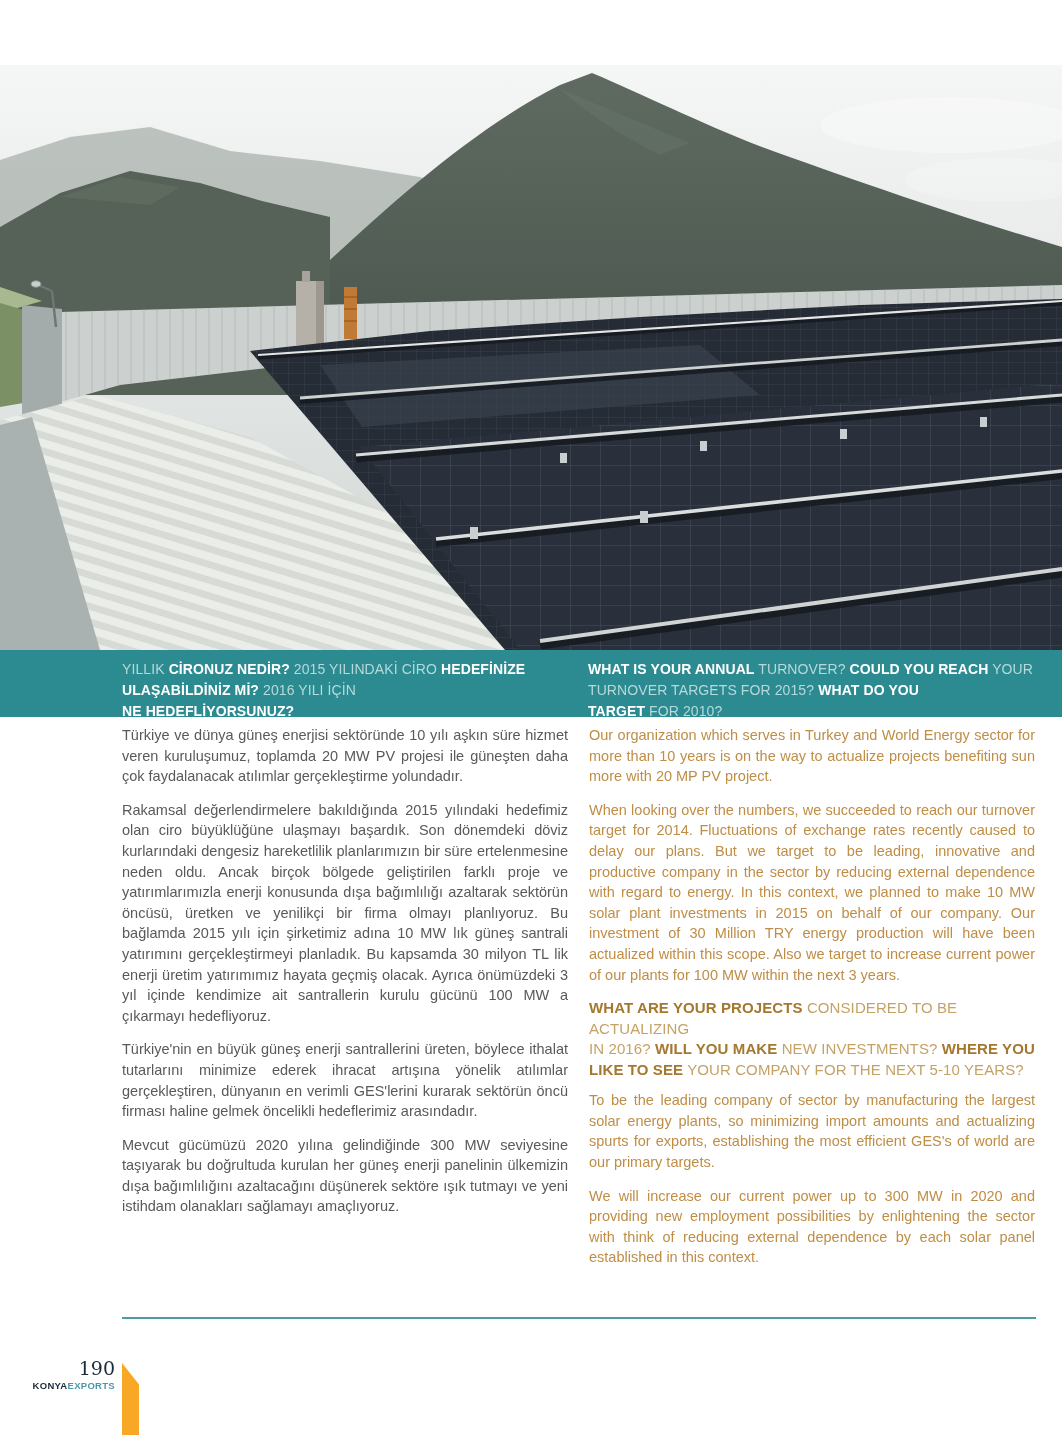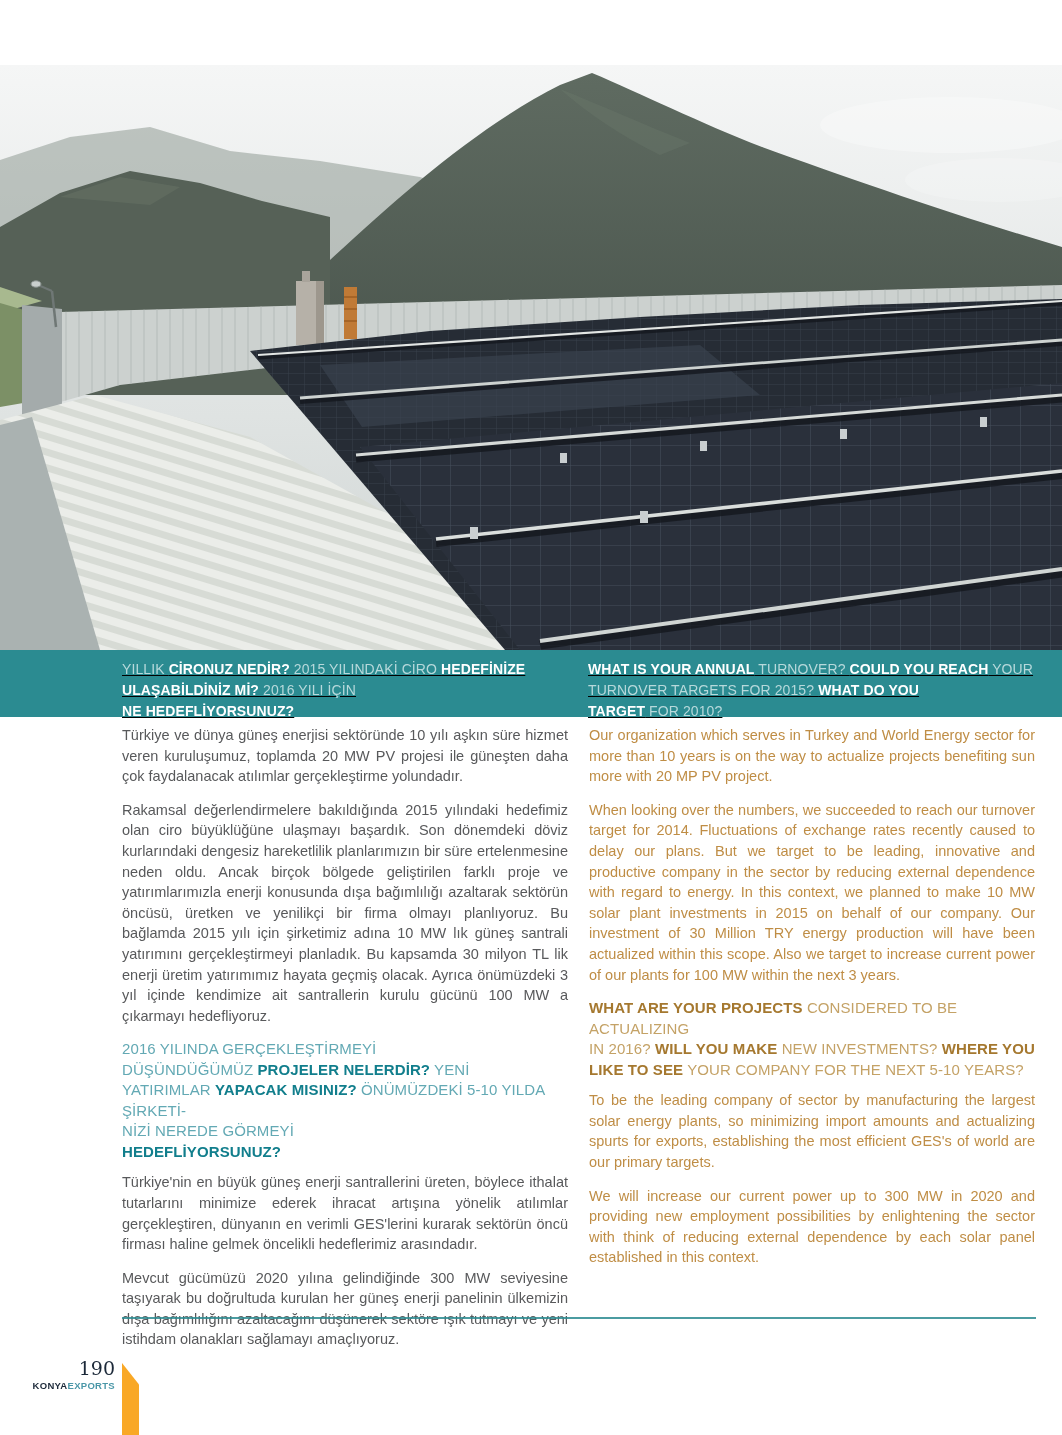--- a/index.html
+++ b/index.html
@@ -8,21 +8,21 @@
     --gray-body:#58595b; --tan-body:#bf8d45;
     --tan-bold:#a5782f; --tan-light:#c4a266;
     --orange:#f9a826; --navy:#1b2838; --brand-accent:#4a97a8;
   }
   html,body{margin:0;padding:0;}
   body{width:1062px;height:1435px;position:relative;background:#ffffff;
        font-family:"Liberation Sans", sans-serif;overflow:hidden;}
   .hero{position:absolute;left:0;top:65px;width:1062px;height:585px;display:block;}
   .band{position:absolute;left:0;top:650px;width:1062px;height:67px;background:var(--teal);}
   .band-col{position:absolute;top:9px;font-size:14px;font-weight:bold;line-height:21px;
-            letter-spacing:.1px;white-space:pre-line;text-decoration:underline;}
+            letter-spacing:.1px;white-space:pre-line;}
   .band-col .seg-b{color:#ffffff;font-weight:bold;}
   .band-col .seg-r{color:var(--band-reg);font-weight:normal;}
   .band-col-tr{left:122px;width:452px;}
   .band-col-en{left:588px;width:452px;}
   .content{position:absolute;left:122px;top:725px;width:914px;display:flex;gap:21px;}
   .col{width:446px;}
   .col p{margin:0 0 13px 0;font-size:14.5px;line-height:20.6px;text-align:justify;}
   .col-tr p{color:var(--gray-body);}
   .col-en p{color:var(--tan-body);}
   .sub{margin:6px 0 10px 0;font-size:15px;line-height:20.5px;font-weight:bold;
@@ -139,25 +139,20 @@
 </span><span class="seg-b">NE HEDEFLİYORSUNUZ?</span></div>
   <div class="band-col band-col-en"><span class="seg-b">WHAT IS YOUR ANNUAL</span><span class="seg-r"> TURNOVER? </span><span class="seg-b">COULD YOU REACH</span><span class="seg-r"> YOUR
 TURNOVER TARGETS FOR 2015? </span><span class="seg-b">WHAT DO YOU
 TARGET</span><span class="seg-r"> FOR 2010?</span></div>
 </div>
 
 <div class="content">
   <div class="col col-tr">
     <p>Türkiye ve dünya güneş enerjisi sektöründe 10 yılı aşkın süre hizmet veren kuruluşumuz, toplamda 20 MW PV projesi ile güneşten daha çok faydalanacak atılımlar gerçekleştirme yolundadır.</p>
     <p>Rakamsal değerlendirmelere bakıldığında 2015 yılındaki hedefimiz olan ciro büyüklüğüne ulaşmayı başardık. Son dönemdeki döviz kurlarındaki dengesiz hareketlilik planlarımızın bir süre ertelenmesine neden oldu. Ancak birçok bölgede geliştirilen farklı proje ve yatırımlarımızla enerji konusunda dışa bağımlılığı azaltarak sektörün öncüsü, üretken ve yenilikçi bir firma olmayı planlıyoruz. Bu bağlamda 2015 yılı için şirketimiz adına 10 MW lık güneş santrali yatırımını gerçekleştirmeyi planladık. Bu kapsamda 30 milyon TL lik enerji üretim yatırımımız hayata geçmiş olacak. Ayrıca önümüzdeki 3 yıl içinde kendimize ait santrallerin kurulu gücünü 100 MW a çıkarmayı hedefliyoruz.</p>
-    <h3 class="sub sub-tr"><span class="seg-r">2016 YILINDA GERÇEKLEŞTİRMEYİ
-DÜŞÜNDÜĞÜMÜZ </span><span class="seg-b">PROJELER NELERDİR?</span><span class="seg-r"> YENİ
-YATIRIMLAR </span><span class="seg-b">YAPACAK MISINIZ?</span><span class="seg-r"> ÖNÜMÜZDEKİ 5-10 YILDA ŞİRKETİ-
-NİZİ NEREDE GÖRMEYİ
-</span><span class="seg-b">HEDEFLİYORSUNUZ?</span></h3>
     <p>Türkiye'nin en büyük güneş enerji santrallerini üreten, böylece ithalat tutarlarını minimize ederek ihracat artışına yönelik atılımlar gerçekleştiren, dünyanın en verimli GES'lerini kurarak sektörün öncü firması haline gelmek öncelikli hedeflerimiz arasındadır.</p>
     <p>Mevcut gücümüzü 2020 yılına gelindiğinde 300 MW seviyesine taşıyarak bu doğrultuda kurulan her güneş enerji panelinin ülkemizin dışa bağımlılığını azaltacağını düşünerek sektöre ışık tutmayı ve yeni istihdam olanakları sağlamayı amaçlıyoruz.</p>
   </div>
   <div class="col col-en">
     <p>Our organization which serves in Turkey and World Energy sector for more than 10 years is on the way to actualize projects benefiting sun more with 20 MP PV project.</p>
     <p>When looking over the numbers, we succeeded to reach our turnover target for 2014. Fluctuations of exchange rates recently caused to delay our plans. But we target to be leading, innovative and productive company in the sector by reducing external dependence with regard to energy. In this context, we planned to make 10 MW solar plant investments in 2015 on behalf of our company. Our investment of 30 Million TRY energy production will have been actualized within this scope. Also we target to increase current power of our plants for 100 MW within the next 3 years.</p>
     <h3 class="sub sub-en"><span class="seg-b">WHAT ARE YOUR PROJECTS</span><span class="seg-r"> CONSIDERED TO BE ACTUALIZING
 IN 2016? </span><span class="seg-b">WILL YOU MAKE</span><span class="seg-r"> NEW INVESTMENTS? </span><span class="seg-b">WHERE YOU
 LIKE TO SEE</span><span class="seg-r"> YOUR COMPANY FOR THE NEXT 5-10 YEARS?</span></h3>
     <p>To be the leading company of sector by manufacturing the largest solar energy plants, so minimizing import amounts and actualizing spurts for exports, establishing the most efficient GES's of world are our primary targets.</p>

